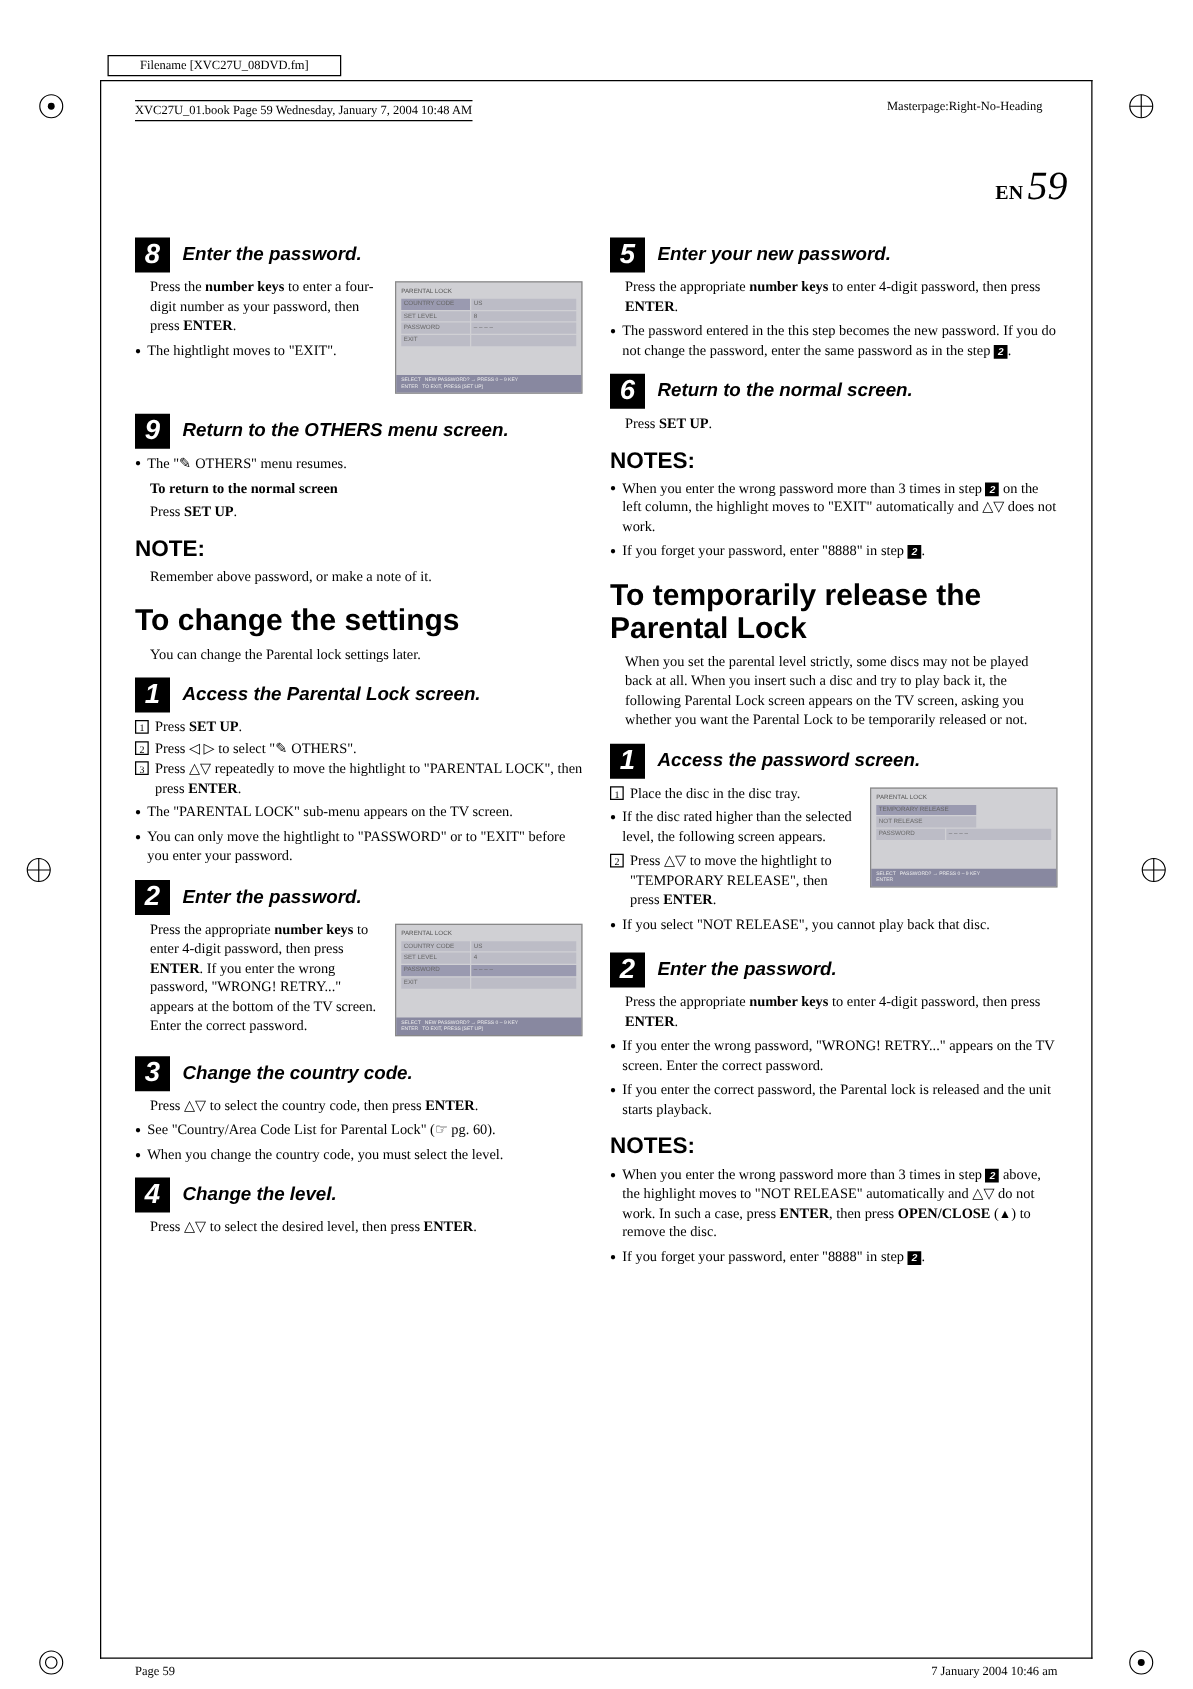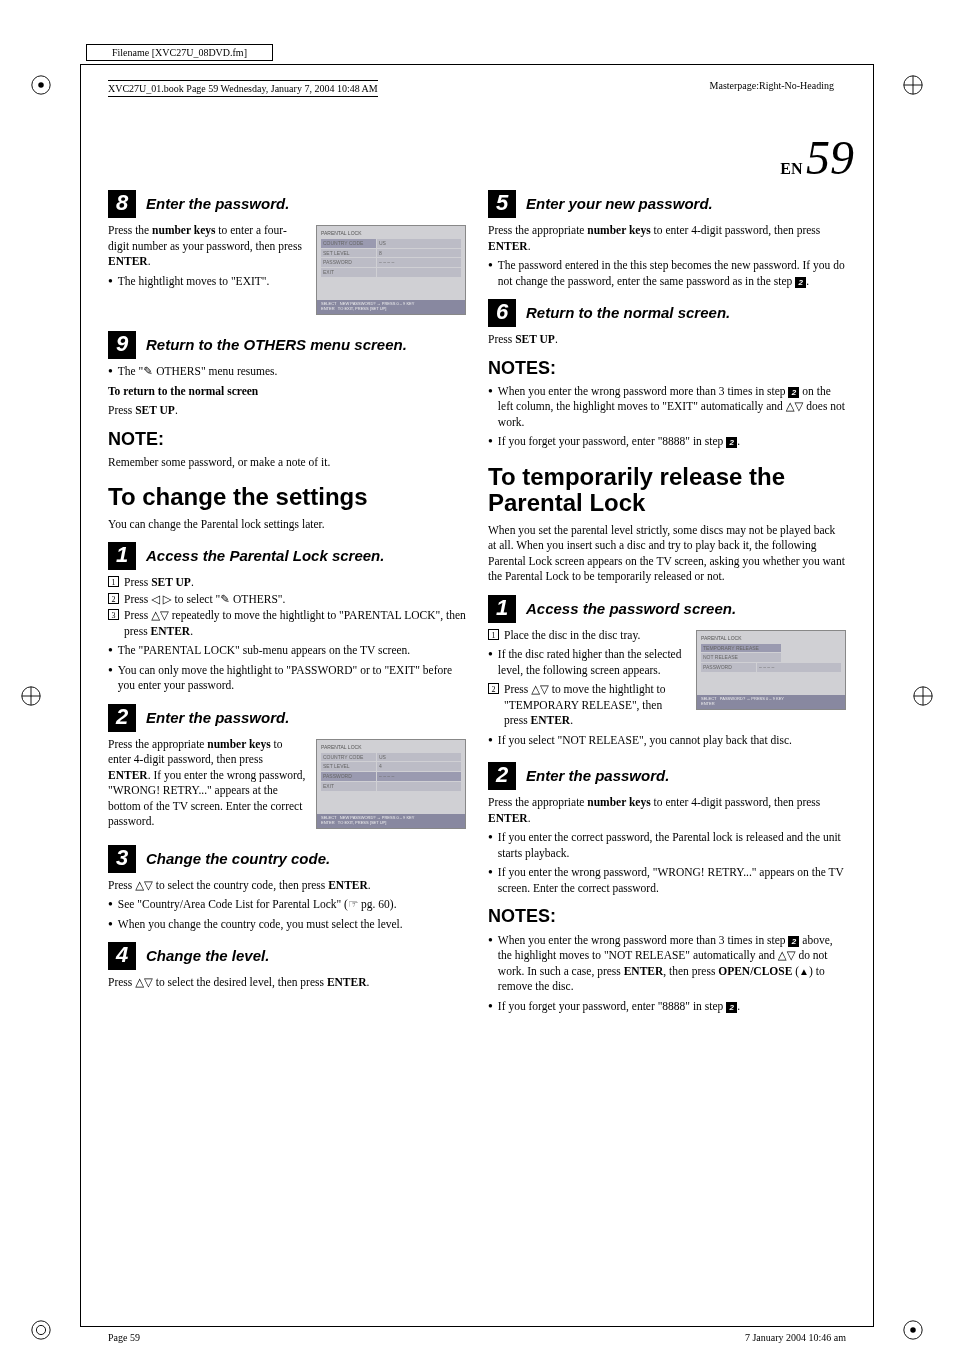--- a/index.html
+++ b/index.html
@@ -63,21 +63,21 @@
   .reg-bottom-right { position: absolute; bottom: 30px; right: 30px; }
   .reg-mid-left { position: absolute; top: 50%; left: 20px; transform: translateY(-50%);}
   .reg-mid-right { position: absolute; top: 50%; right: 20px; transform: translateY(-50%);}
   .page-number-big {
     position: absolute;
     top: 110px; right: 100px;
     font-size: 14px;
     font-style: italic;
   }
   .page-number-big .en { font-size: 16px; font-weight: bold; font-style: normal; }
-  .page-number-big .num { font-family: Georgia, serif; font-size: 48px; font-style: italic; }
+  .page-number-big .num { font-family: Georgia, serif; font-size: 32px; font-style: italic; }
   .content {
     position: absolute;
     top: 160px;
     left: 108px;
     right: 108px;
     display: flex;
     gap: 22px;
   }
   .col { flex: 1; font-size: 11.5px; line-height: 1.35; }
   .step-head {
@@ -96,21 +96,21 @@
     text-align: center;
     line-height: 26px;
     font-style: italic;
   }
   .step-title {
     font-family: Arial, sans-serif;
     font-size: 15px;
     font-weight: bold;
     font-style: italic;
   }
-  .body-text { margin: 4px 0; }
+  .body-text { margin: 4px 12px; }
   .bullet { display: flex; gap: 5px; margin: 4px 0; padding-left: 0;}
   .bullet::before { content: "●"; font-size: 8px; line-height: 1.8; flex-shrink:0;}
   .substep { display: flex; gap: 5px; margin: 1px 0;}
   .substep .box {
     border: 0.5px solid #000;
     width: 11px; height: 11px;
     font-size: 8px;
     text-align: center;
     line-height: 11px;
     flex-shrink: 0;
@@ -272,21 +272,21 @@
       </div>
       <div class="bullet">
           <span><span>The "</span><span class="wand">✎</span><span> OTHERS" menu resumes.</span></span>
         </div>
       <div class="body-text bold">To return to the normal screen</div>
       <div class="body-text">
         <span>Press </span><span class="bold">SET UP</span><span>.</span>
       </div>
 
       <div class="note-head">NOTE:</div>
-      <div class="body-text">Remember some password, or make a note of it.</div>
+      <div class="body-text">Remember above password, or make a note of it.</div>
 
       <div class="h2">To change the settings</div>
       <div class="body-text">You can change the Parental lock settings later.</div>
 
       <div class="step-head">
         <div class="step-num">1</div>
         <div class="step-title">Access the Parental Lock screen.</div>
       </div>
       <div class="substep">
           <span class="box">1</span>
@@ -434,24 +434,24 @@
       </div>
 
       <div class="step-head">
         <div class="step-num">2</div>
         <div class="step-title">Enter the password.</div>
       </div>
       <div class="body-text">
         <span>Press the appropriate </span><span class="bold">number keys</span><span> to enter 4-digit password, then press </span><span class="bold">ENTER</span><span>.</span>
       </div>
       <div class="bullet">
+          <span>If you enter the wrong password, "WRONG! RETRY..." appears on the TV screen. Enter the correct password.</span>
+        </div>
+      <div class="bullet">
           <span>If you enter the correct password, the Parental lock is released and the unit starts playback.</span>
-        </div>
-      <div class="bullet">
-          <span>If you enter the wrong password, "WRONG! RETRY..." appears on the TV screen. Enter the correct password.</span>
         </div>
 
       <div class="note-head">NOTES:</div>
       <div class="bullet">
           <span><span>When you enter the wrong password more than 3 times in step </span><span class="small-black">2</span><span> above, the highlight moves to "NOT RELEASE" automatically and △▽ do not work. In such a case, press </span><span class="bold">ENTER</span><span>, then press </span><span class="bold">OPEN/CLOSE</span><span> (</span><span class="eject">▲</span><span>) to remove the disc.</span></span>
         </div>
       <div class="bullet">
           <span><span>If you forget your password, enter "8888" in step </span><span class="small-black">2</span><span>.</span></span>
         </div>
 

